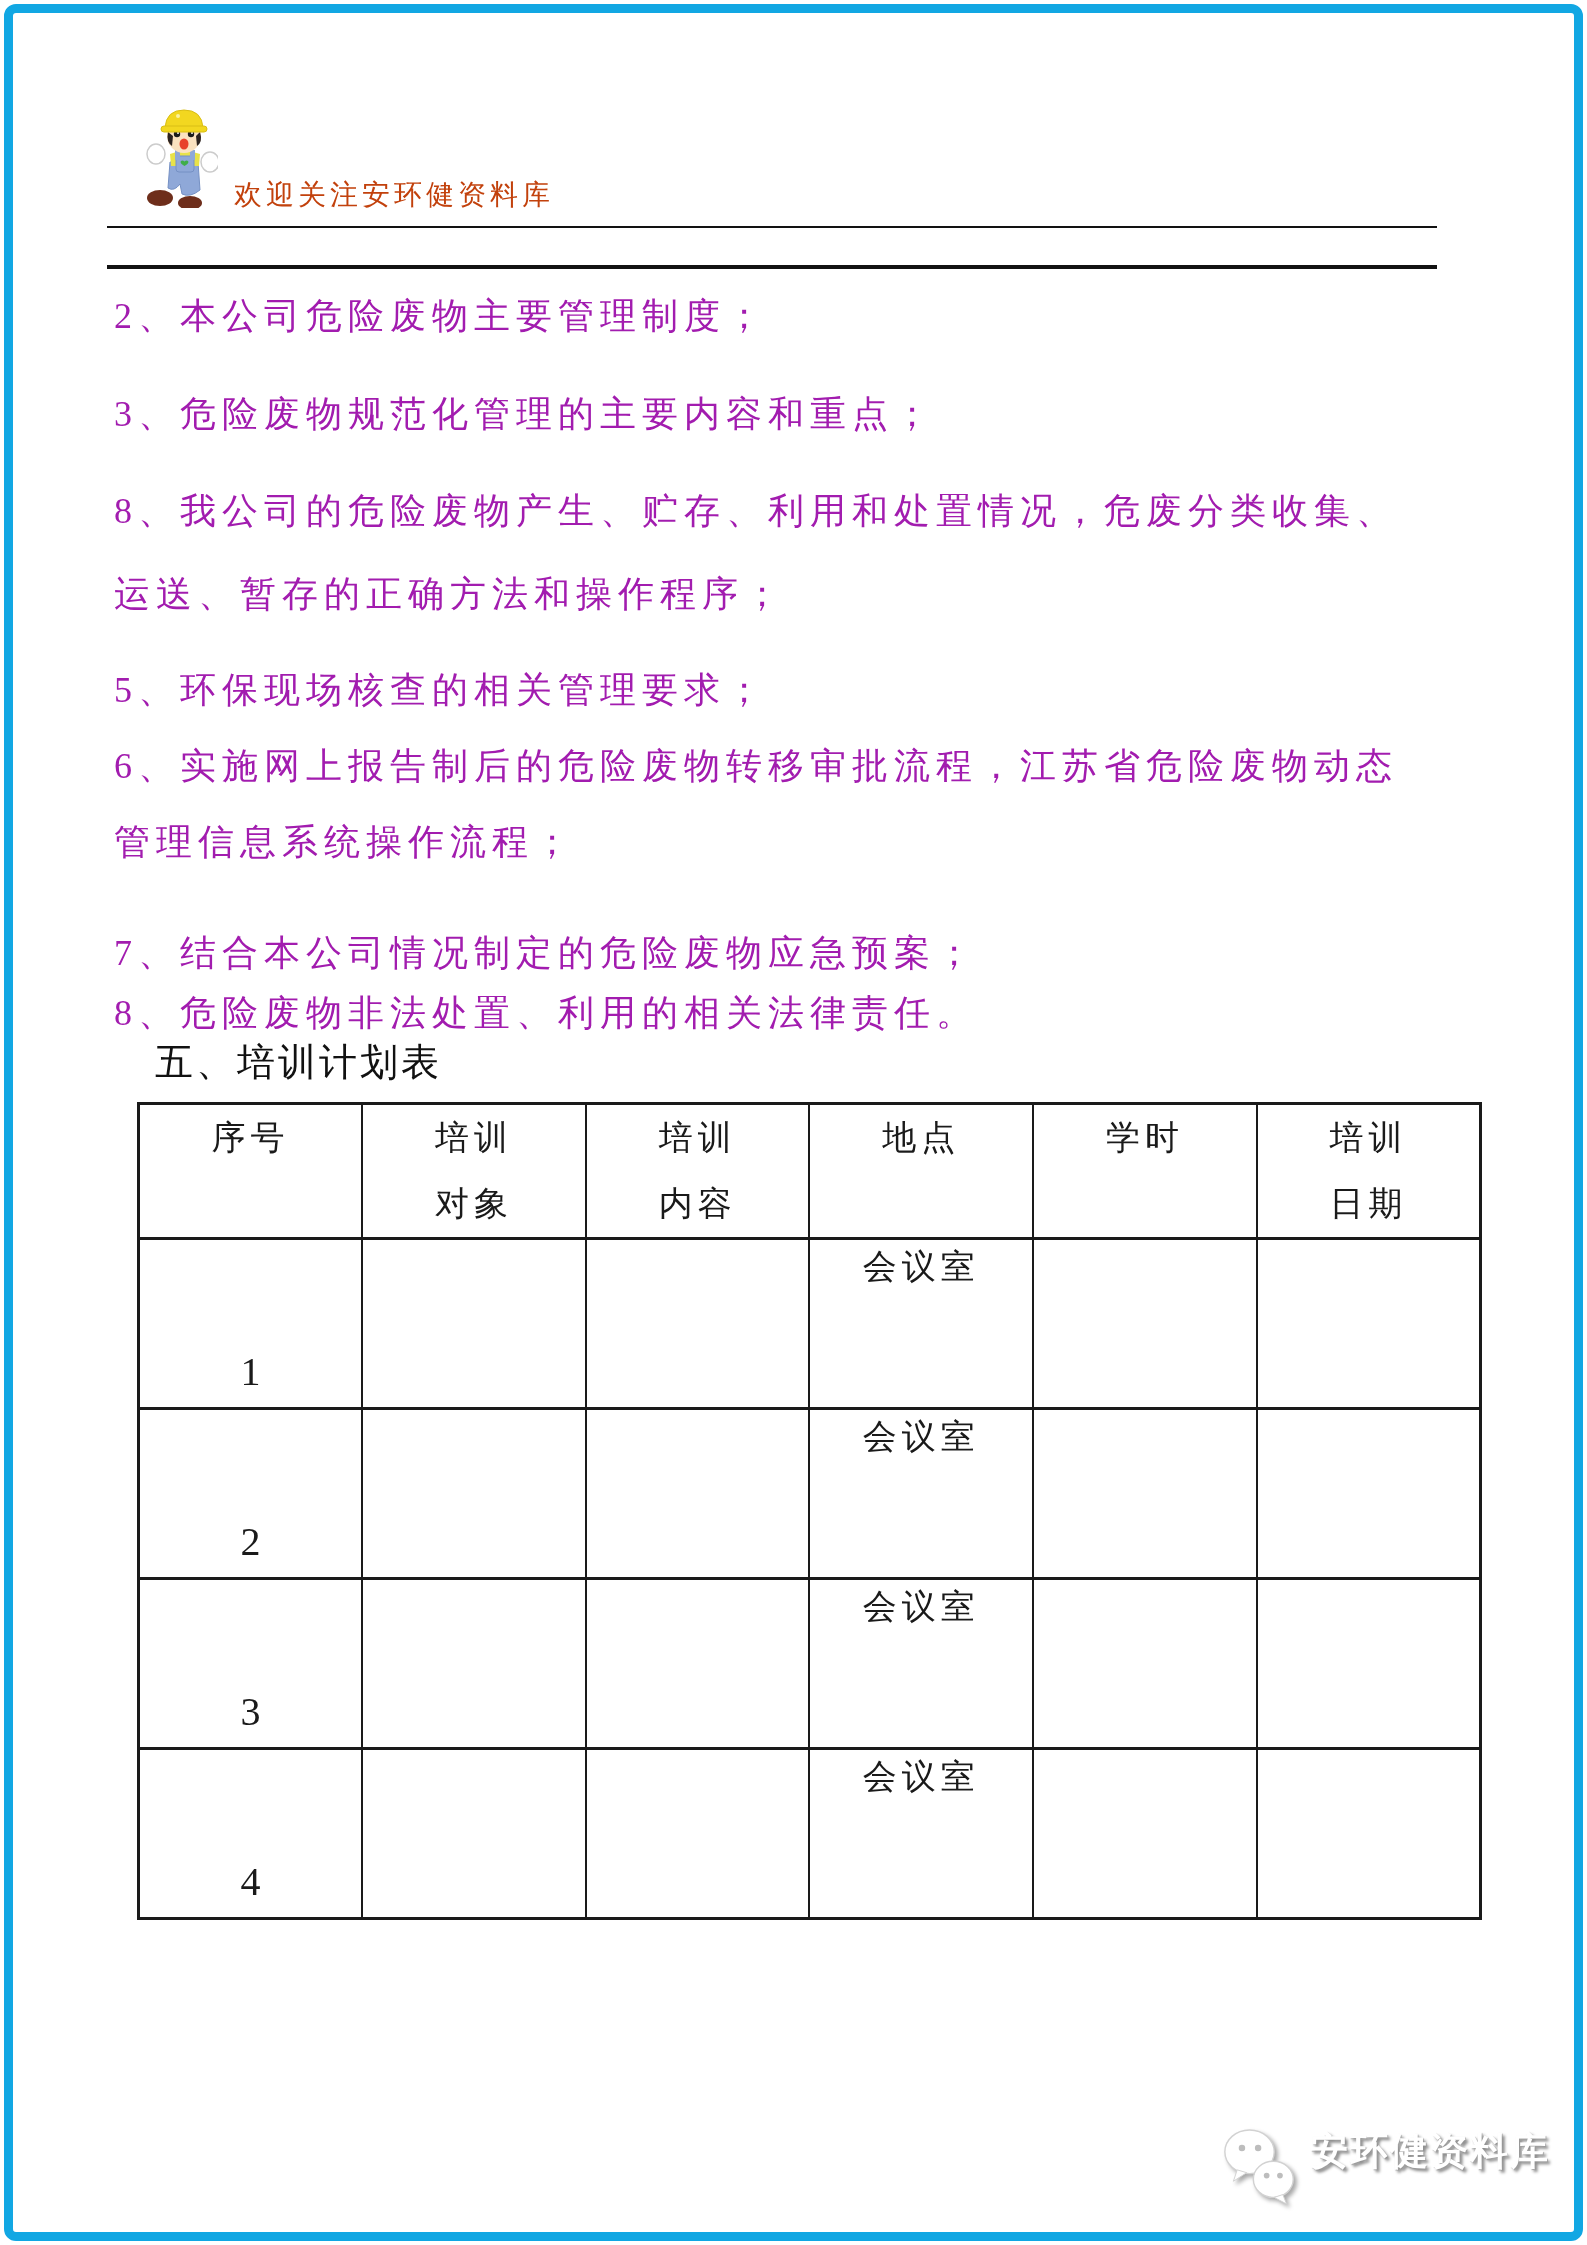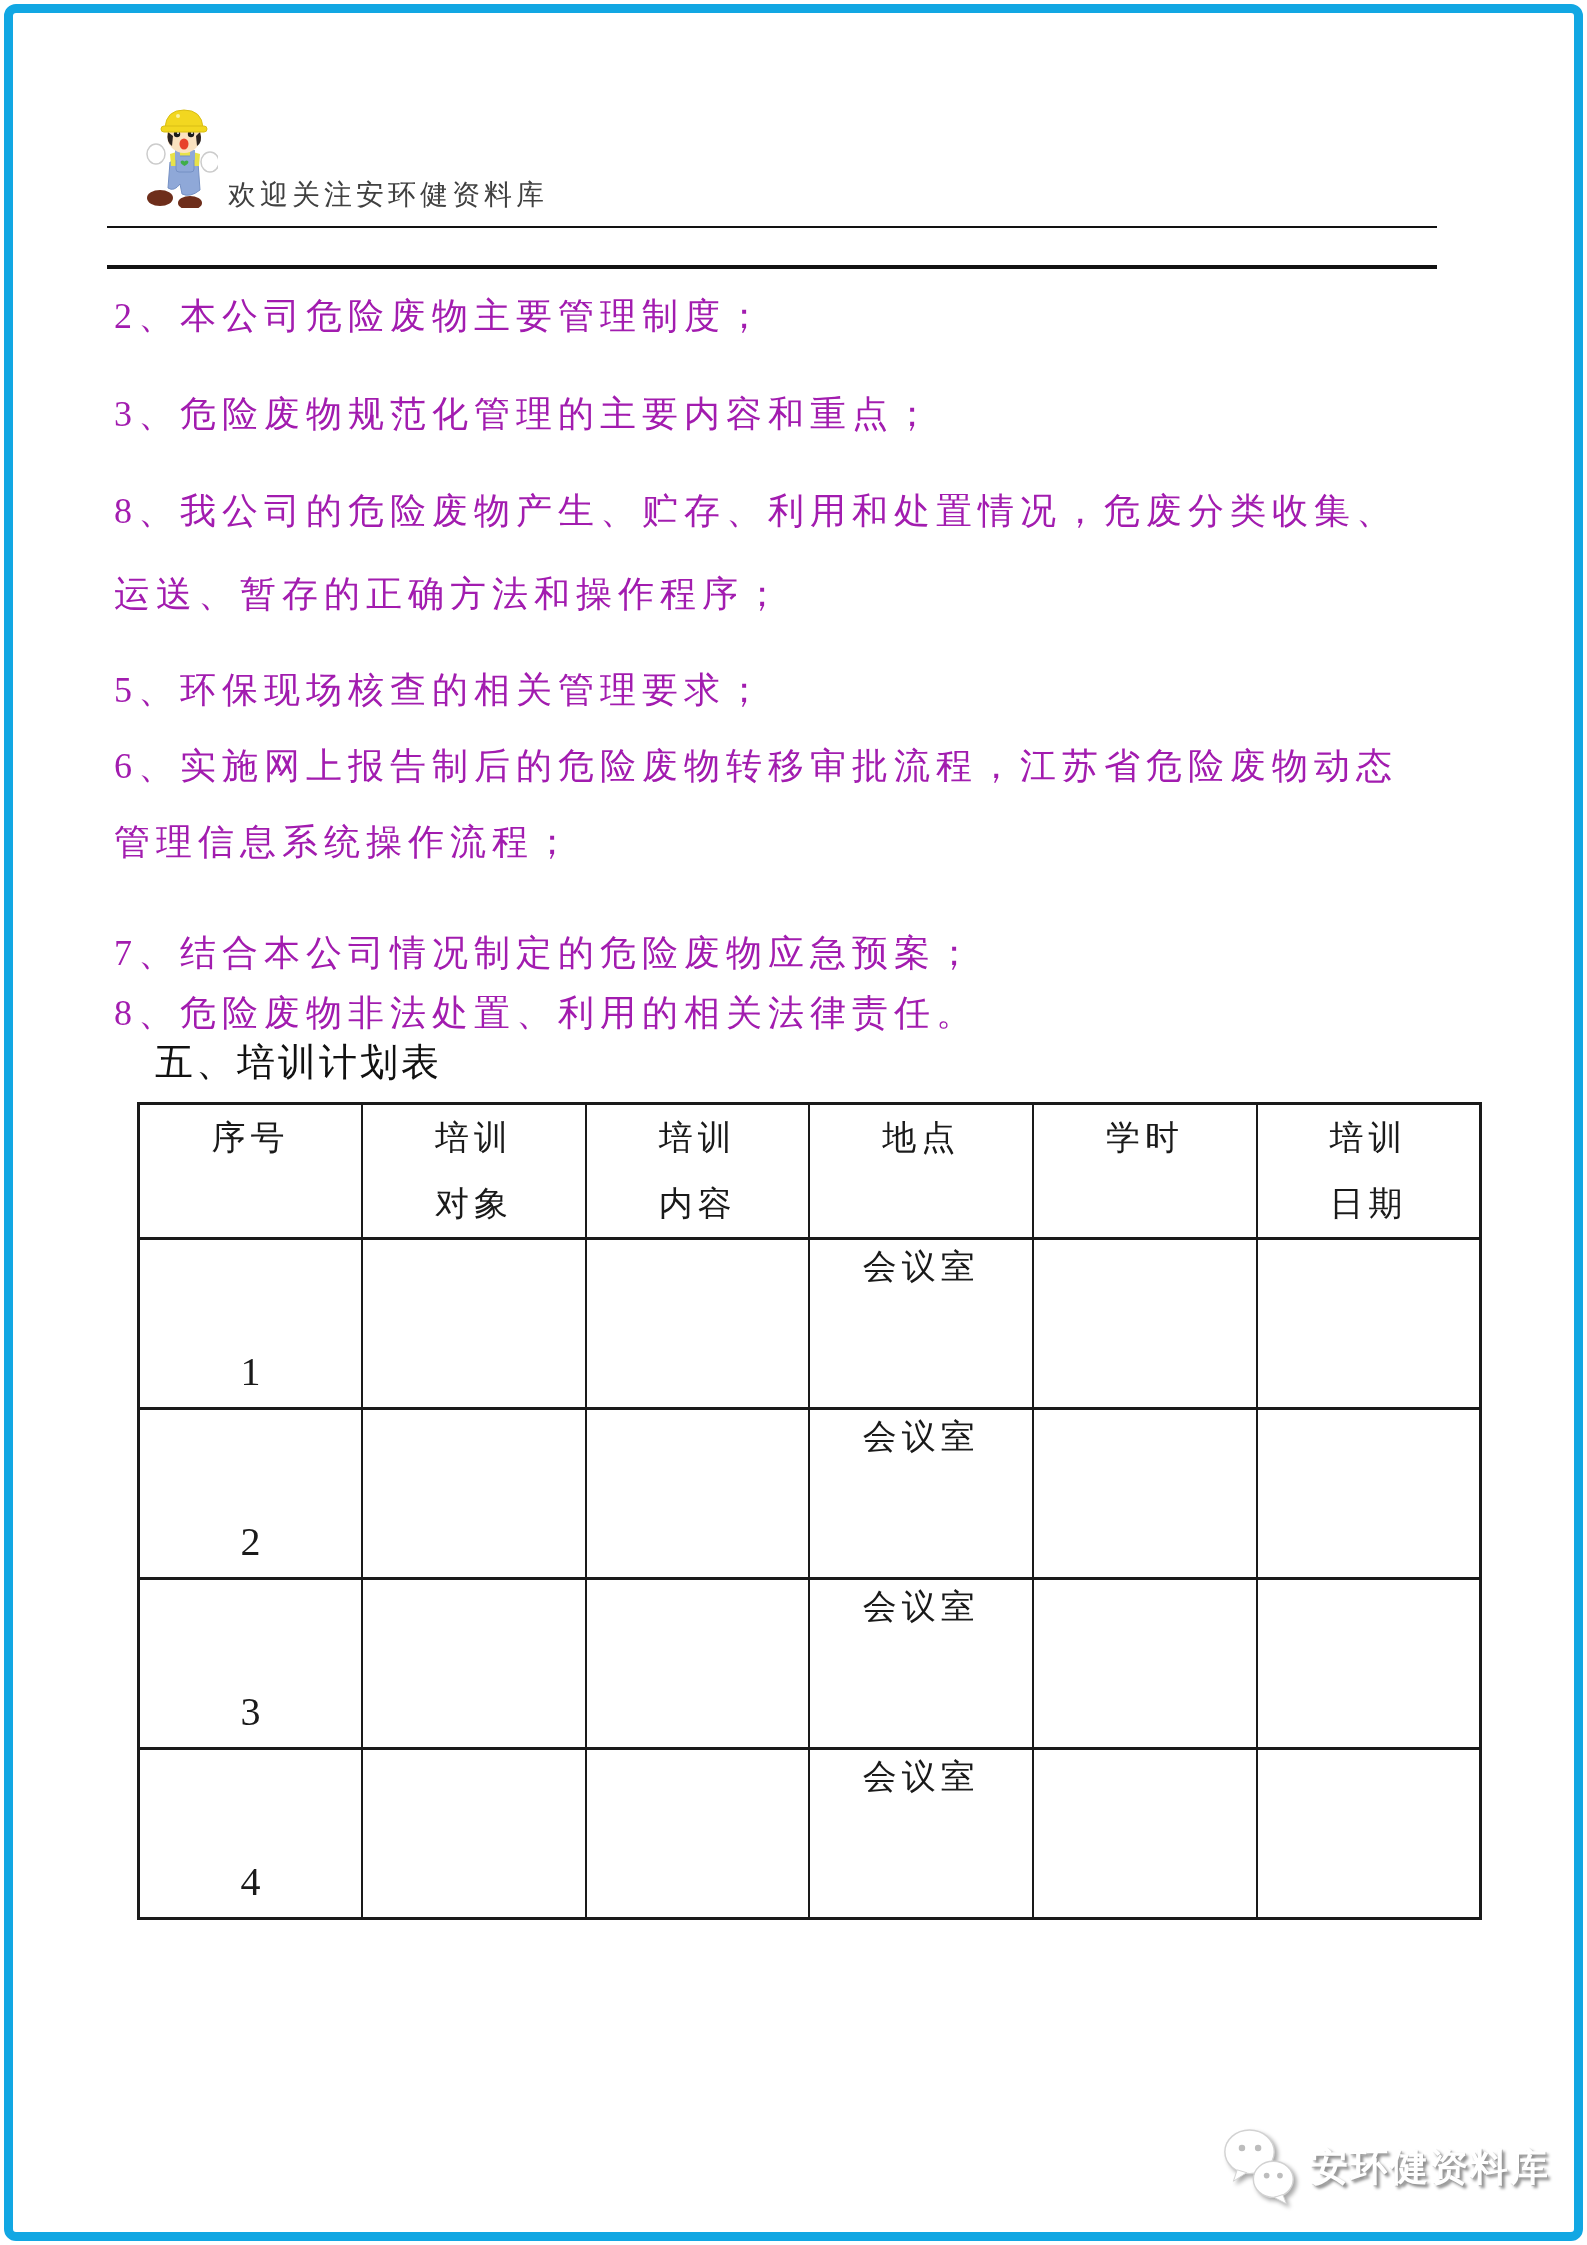--- a/index.html
+++ b/index.html
@@ -7,21 +7,21 @@
     width:1587px;height:2245px;position:relative;background:#ffffff;overflow:hidden;
     font-family:"Liberation Serif","DejaVu Serif",serif;color:#1a1a1a;
   }
   .frame{
     position:absolute;left:4px;top:4px;width:1579px;height:2237px;box-sizing:border-box;
     border:9px solid #11A7E3;border-radius:12px;pointer-events:none;
   }
   
   .mascot{position:absolute;left:146px;top:106px;width:72px;height:102px;}
   .banner-text{
-    position:absolute;left:228px;top:176px;font-size:28px;letter-spacing:4px;color:#404040;
+    position:absolute;left:234px;top:176px;font-size:28px;letter-spacing:4px;color:#c2410c;
     font-family:"Liberation Sans","DejaVu Sans",sans-serif;white-space:nowrap;
   }
   .rule{position:absolute;left:107px;width:1330px;background:#121212;}
   .rule-thin{top:226px;height:2px;}
   .rule-thick{top:265px;height:4px;}
   
   .doc-line{
     position:absolute;left:114px;font-size:36px;line-height:42px;letter-spacing:6px;
     white-space:nowrap;color:#a21caf;
   }
@@ -43,21 +43,21 @@
   .hdr th{text-align:center;font-size:34px;letter-spacing:5px;padding-top:18px;}
   .hdr th span{display:block;line-height:66px;}
   .loc{
     position:absolute;top:4px;left:0;width:100%;text-align:center;
     font-size:34px;letter-spacing:5px;
   }
   .seq{
     position:absolute;bottom:12px;left:0;width:100%;text-align:center;font-size:40px;
   }
   
-  .watermark{position:absolute;left:1222px;top:2126px;display:flex;align-items:center;}
+  .watermark{position:absolute;left:1222px;top:2126px;display:flex;}
   .wechat-icon{width:76px;height:82px;filter:drop-shadow(3px 3px 2px #a8a8a8);margin-right:12px;}
   .brand-text{
     font-family:"Liberation Sans","DejaVu Sans",sans-serif;font-weight:bold;
     font-size:38px;letter-spacing:2px;color:#ffffff;white-space:nowrap;
     text-shadow:3px 3px 3px #8e8e8e, 1px 1px 1px #b5b5b5;
   }
 </style>
 </head>
 <body>
 

